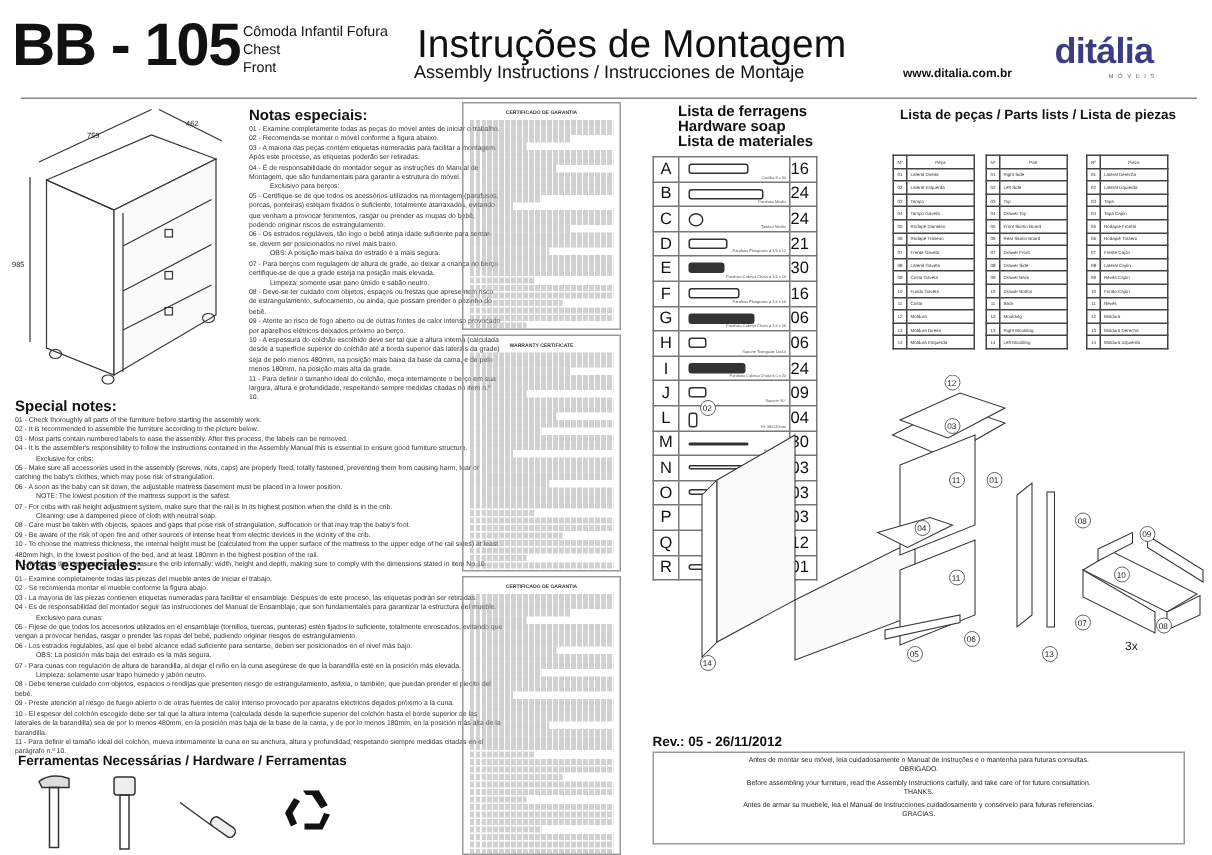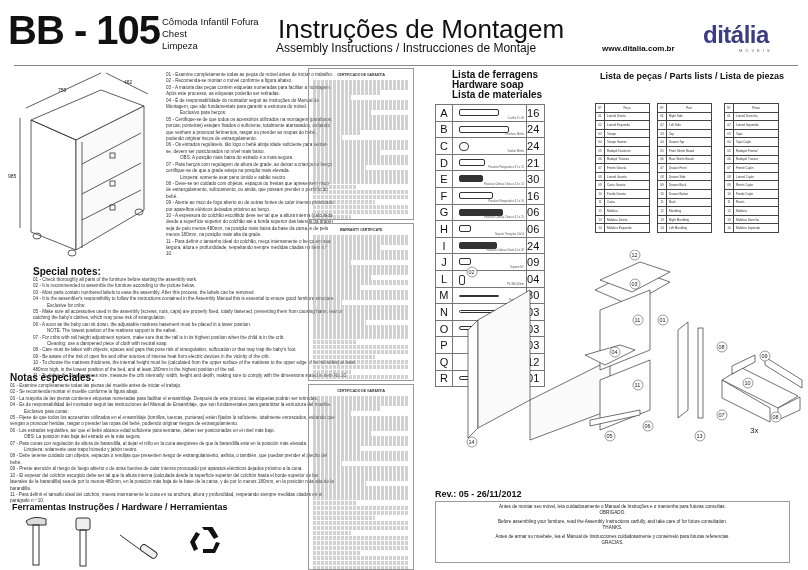--- a/index.html
+++ b/index.html
@@ -19,21 +19,21 @@
   .logo-sub { font-size: 4px; color: #666; letter-spacing: 3px; margin-left: 36px; }
   .hr { left: 14px; top: 65px; width: 784px; height: 1px; background: #888; }
 
   
   .chest { left: 6px; top: 70px; width: 150px; height: 195px; }
 
   
   .note-h { font-size: 10px; font-weight: bold; }
   .note-body { font-size: 4.6px; line-height: 6.4px; color: #333; }
   .notes-pt { left: 166px; top: 72px; width: 168px; }
-  .notes-en { left: 10px; top: 266px; width: 325px; margin-left: 23px; }
+  .notes-en { left: 10px; top: 266px; width: 325px; }
   .notes-es { left: 10px; top: 372px; width: 325px; }
   .tools-h { left: 12px; top: 502px; font-size: 9px; font-weight: bold; }
 
   
   .cert { border: 1px solid #999; padding: 4px 4px; font-size: 3px; line-height: 4.4px; color: #555; overflow: hidden; }
   .cert-h { text-align: center; font-weight: bold; font-size: 3.4px; color: #333; margin-bottom: 3px; }
   .cert1 { left: 308px; top: 68px; width: 106px; height: 152px; }
   .cert2 { left: 308px; top: 223px; width: 106px; height: 158px; }
   .cert3 { left: 308px; top: 384px; width: 106px; height: 186px; }
   .cert-line { height: 4.4px; background: repeating-linear-gradient(90deg, #999 0 3px, transparent 3px 4px); opacity: .45; margin: 0 0 0.6px 0; }
@@ -70,21 +70,21 @@
   .tools { left: 20px; top: 515px; width: 220px; height: 52px; }
   .recycle { left: 190px; top: 525px; width: 34px; height: 32px; }
 </style>
 </head>
 <body>
 
 <div class="abs model">BB - 105</div>
 <div class="abs names">
   <div>Cômoda Infantil Fofura</div>
   <div>Chest</div>
-  <div>Limpeza</div>
+  <div>Front</div>
 </div>
 <div class="abs title-main">Instruções de Montagem</div>
 <div class="abs title-sub">Assembly Instructions / Instrucciones de Montaje</div>
 <div class="abs site">www.ditalia.com.br</div>
 <div class="abs logo">
   <div class="logo-text">ditália</div>
   <div class="logo-sub">MÓVEIS</div>
 </div>
 <div class="abs hr"></div>
 
@@ -106,20 +106,21 @@
     <ellipse cx="31" cy="166" rx="4" ry="3"></ellipse>
     <ellipse cx="66" cy="183" rx="4" ry="3"></ellipse>
     <ellipse cx="133" cy="142" rx="4" ry="3"></ellipse>
   </g>
   <text x="52" y="22" font-size="5" fill="#222">759</text>
   <text x="118" y="14" font-size="5" fill="#222">462</text>
   <text x="2" y="108" font-size="5" fill="#222">985</text>
 </svg>
 
 <div class="abs notes-pt">
+  <div class="note-h">Notas especiais:</div>
   <div class="note-body">
     <div>01 - Examine completamente todas as peças do móvel antes de iniciar o trabalho.</div>
     <div>02 - Recomenda-se montar o móvel conforme a figura abaixo.</div>
     <div>03 - A maioria das peças contém etiquetas numeradas para facilitar a montagem. Após este processo, as etiquetas poderão ser retiradas.</div>
     <div>04 - É de responsabilidade do montador seguir as instruções do Manual de Montagem, que são fundamentais para garantir a estrutura do móvel.</div>
     <div style="padding-left:14px">Exclusivo para berços:</div>
     <div>05 - Certifique-se de que todos os acessórios utilizados na montagem (parafusos, porcas, ponteiras) estejam fixados o suficiente, totalmente atarraxados, evitando que venham a provocar ferimentos, rasgar ou prender as roupas do bebê, podendo originar riscos de estrangulamento.</div>
     <div>06 - Os estrados reguláveis, tão logo o bebê atinja idade suficiente para sentar-se, devem ser posicionados no nível mais baixo.</div>
     <div style="padding-left:14px">OBS: A posição mais baixa do estrado é a mais segura.</div>
     <div>07 - Para berços com regulagem de altura de grade, ao deixar a criança no berço certifique-se de que a grade esteja na posição mais elevada.</div>
@@ -164,21 +165,21 @@
     <div style="padding-left:14px">OBS: La posición más baja del estrado es la más segura.</div>
     <div>07 - Para cunas con regulación de altura de barandilla, al dejar el niño en la cuna asegúrese de que la barandilla esté en la posición más elevada.</div>
     <div style="padding-left:14px">Limpieza: solamente usar trapo húmedo y jabón neutro.</div>
     <div>08 - Debe tenerse cuidado con objetos, espacios o rendijas que presenten riesgo de estrangulamiento, asfixia, o también, que puedan prender el piecito del bebé.</div>
     <div>09 - Preste atención al riesgo de fuego abierto o de otras fuentes de calor intenso provocado por aparatos eléctricos dejados próximo a la cuna.</div>
     <div>10 - El espesor del colchón escogido debe ser tal que la altura interna (calculada desde la superficie superior del colchón hasta el borde superior de las laterales de la barandilla) sea de por lo menos 480mm, en la posición más baja de la base de la cama, y de por lo menos 180mm, en la posición más alta de la barandilla.</div>
     <div>11 - Para definir el tamaño ideal del colchón, mueva internamente la cuna en su anchura, altura y profundidad, respetando siempre medidas citadas en el parágrafo n.º 10.</div>
   </div>
 </div>
 
-<div class="abs tools-h">Ferramentas Instruções / Hardware / Herramientas</div>
+<div class="abs tools-h">Ferramentas Necessárias / Hardware / Ferramentas</div>
 <svg class="abs tools" viewBox="0 0 220 52">
   <g fill="none" stroke="#333" stroke-width="1">
     <path d="M6,6 Q14,0 26,4 L26,10 L8,10 Z" fill="#ddd"></path>
     <rect x="13" y="10" width="6" height="40"></rect>
   </g>
   <g fill="none" stroke="#333" stroke-width="1">
     <rect x="56" y="3" width="14" height="12" rx="2" fill="#eee"></rect>
     <rect x="60" y="15" width="6" height="36"></rect>
   </g>
   <g fill="none" stroke="#333" stroke-width="1">

